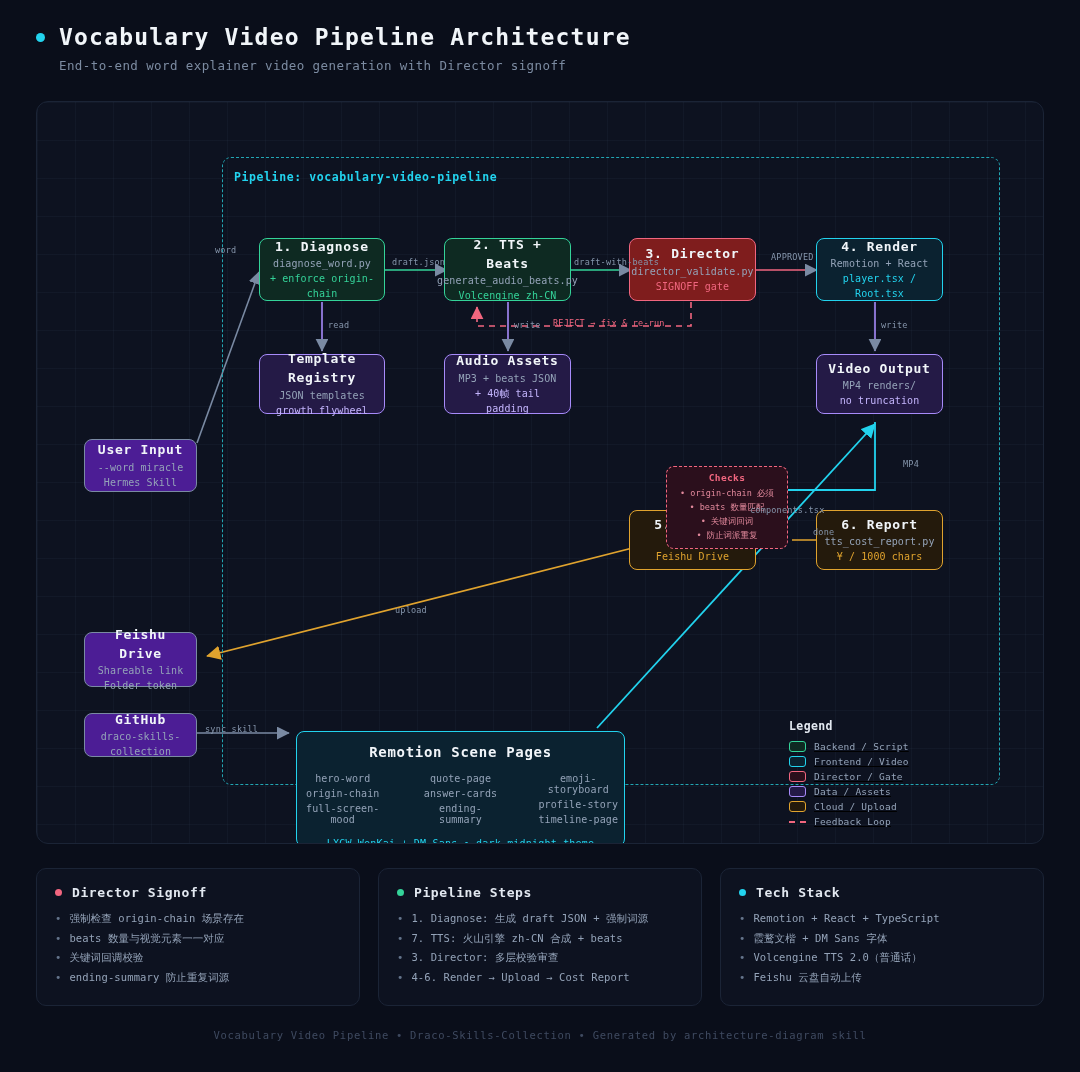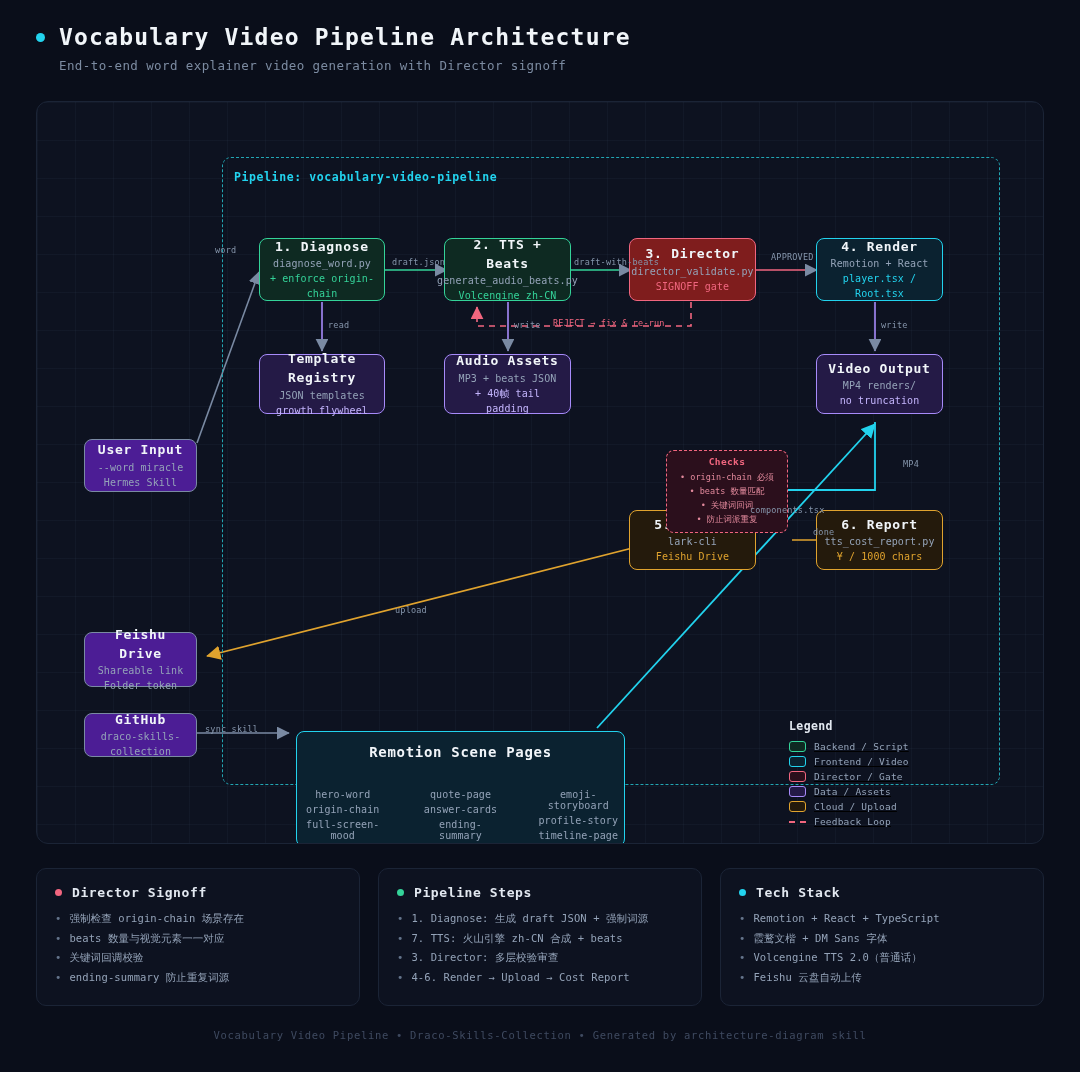--- a/index.html
+++ b/index.html
@@ -61,36 +61,36 @@
   .n-red    .a { color:#f1667f; }
   .n-purple { background:#241a46; border-color:#a78bfa; }
   .n-purple .a { color:#c4b5fd; }
   .n-amber  { background:#241a0c; border-color:#e0a32e; }
   .n-amber  .a { color:#e0a32e; }
   .n-slate  { background:#4c1d95; border-color:#7a8aa3; }
   .n-slate  .a { color:#94a3b8; }
 
   
   .checks {
-    position:absolute; left:629px; top:348px; width:122px; height:83px;
+    position:absolute; left:629px; top:364px; width:122px; height:83px;
     border:1.6px dashed #f1667f; border-radius:8px; background:#2b0f1c;
     display:flex; flex-direction:column; align-items:center; justify-content:center;
     z-index:5; 
   }
   .checks .ct { font-size:9.5px; font-weight:bold; color:#f1667f; margin-bottom:4px; letter-spacing:.4px; }
   .checks .ci { font-size:8.5px; color:#e2899c; line-height:1.62; }
 
   
   .scenes {
     position:absolute; left:259px; top:629px; width:329px; height:116px;
     background:#0b2230; border:1.6px solid #22d3ee; border-radius:8px; z-index:5;
     display:flex; flex-direction:column; align-items:center; padding-top:12px;
   }
   .scenes .st { font-size:14px; font-weight:bold; color:#f1f5f9; letter-spacing:.7px; }
-  .scenes .cols { display:flex; gap:32px; margin-top:29px; }
+  .scenes .cols { display:flex; gap:32px; margin-top:13px; }
   .scenes .col { display:flex; flex-direction:column; gap:4px; }
   .scenes .col div { font-size:10px; color:#94a3b8; text-align:center; letter-spacing:.1px; }
   .scenes .foot { margin-top:13px; font-size:10px; color:#22d3ee; letter-spacing:.2px; }
 
   
   .legend { position:absolute; left:752px; top:617px; z-index:6; }
   .legend .lt { font-size:11.5px; font-weight:bold; color:#e2e8f0; margin-bottom:8px; letter-spacing:.4px; }
   .legend .li { display:flex; align-items:center; gap:8px; margin-bottom:4px;text-decoration:underline; }
   .legend .sw { width:17px; height:11px; border-radius:3px; border-width:1.6px; border-style:solid; flex:0 0 auto; }
   .legend .lbl { font-size:9.5px; color:#94a3b8; letter-spacing:.2px; }

